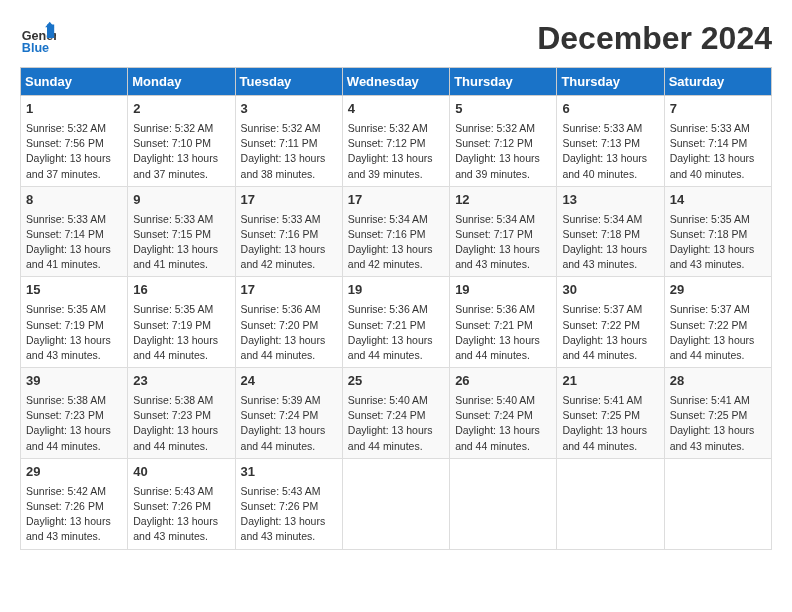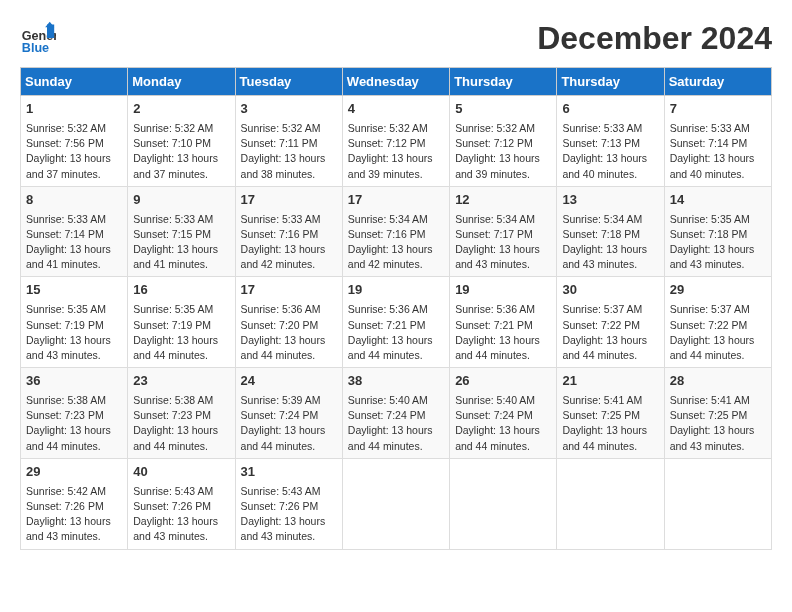--- a/index.html
+++ b/index.html
@@ -276,21 +276,21 @@
           <span class="day-number">29</span>
           <span>Sunrise: 5:37 AM</span><br>
           <span>Sunset: 7:22 PM</span><br>
           <span>Daylight: 13 hours and 44 minutes.</span>
         </div>
       </td>
       </tr>
       <tr>
         <td>
         <div class="cell-content">
-          <span class="day-number">36</span>
+          <span class="day-number">39</span>
           <span>Sunrise: 5:38 AM</span><br>
           <span>Sunset: 7:23 PM</span><br>
           <span>Daylight: 13 hours and 44 minutes.</span>
         </div>
       </td>
         <td>
         <div class="cell-content">
           <span class="day-number">23</span>
           <span>Sunrise: 5:38 AM</span><br>
           <span>Sunset: 7:23 PM</span><br>
@@ -300,21 +300,21 @@
         <td>
         <div class="cell-content">
           <span class="day-number">24</span>
           <span>Sunrise: 5:39 AM</span><br>
           <span>Sunset: 7:24 PM</span><br>
           <span>Daylight: 13 hours and 44 minutes.</span>
         </div>
       </td>
         <td>
         <div class="cell-content">
-          <span class="day-number">38</span>
+          <span class="day-number">25</span>
           <span>Sunrise: 5:40 AM</span><br>
           <span>Sunset: 7:24 PM</span><br>
           <span>Daylight: 13 hours and 44 minutes.</span>
         </div>
       </td>
         <td>
         <div class="cell-content">
           <span class="day-number">26</span>
           <span>Sunrise: 5:40 AM</span><br>
           <span>Sunset: 7:24 PM</span><br>

